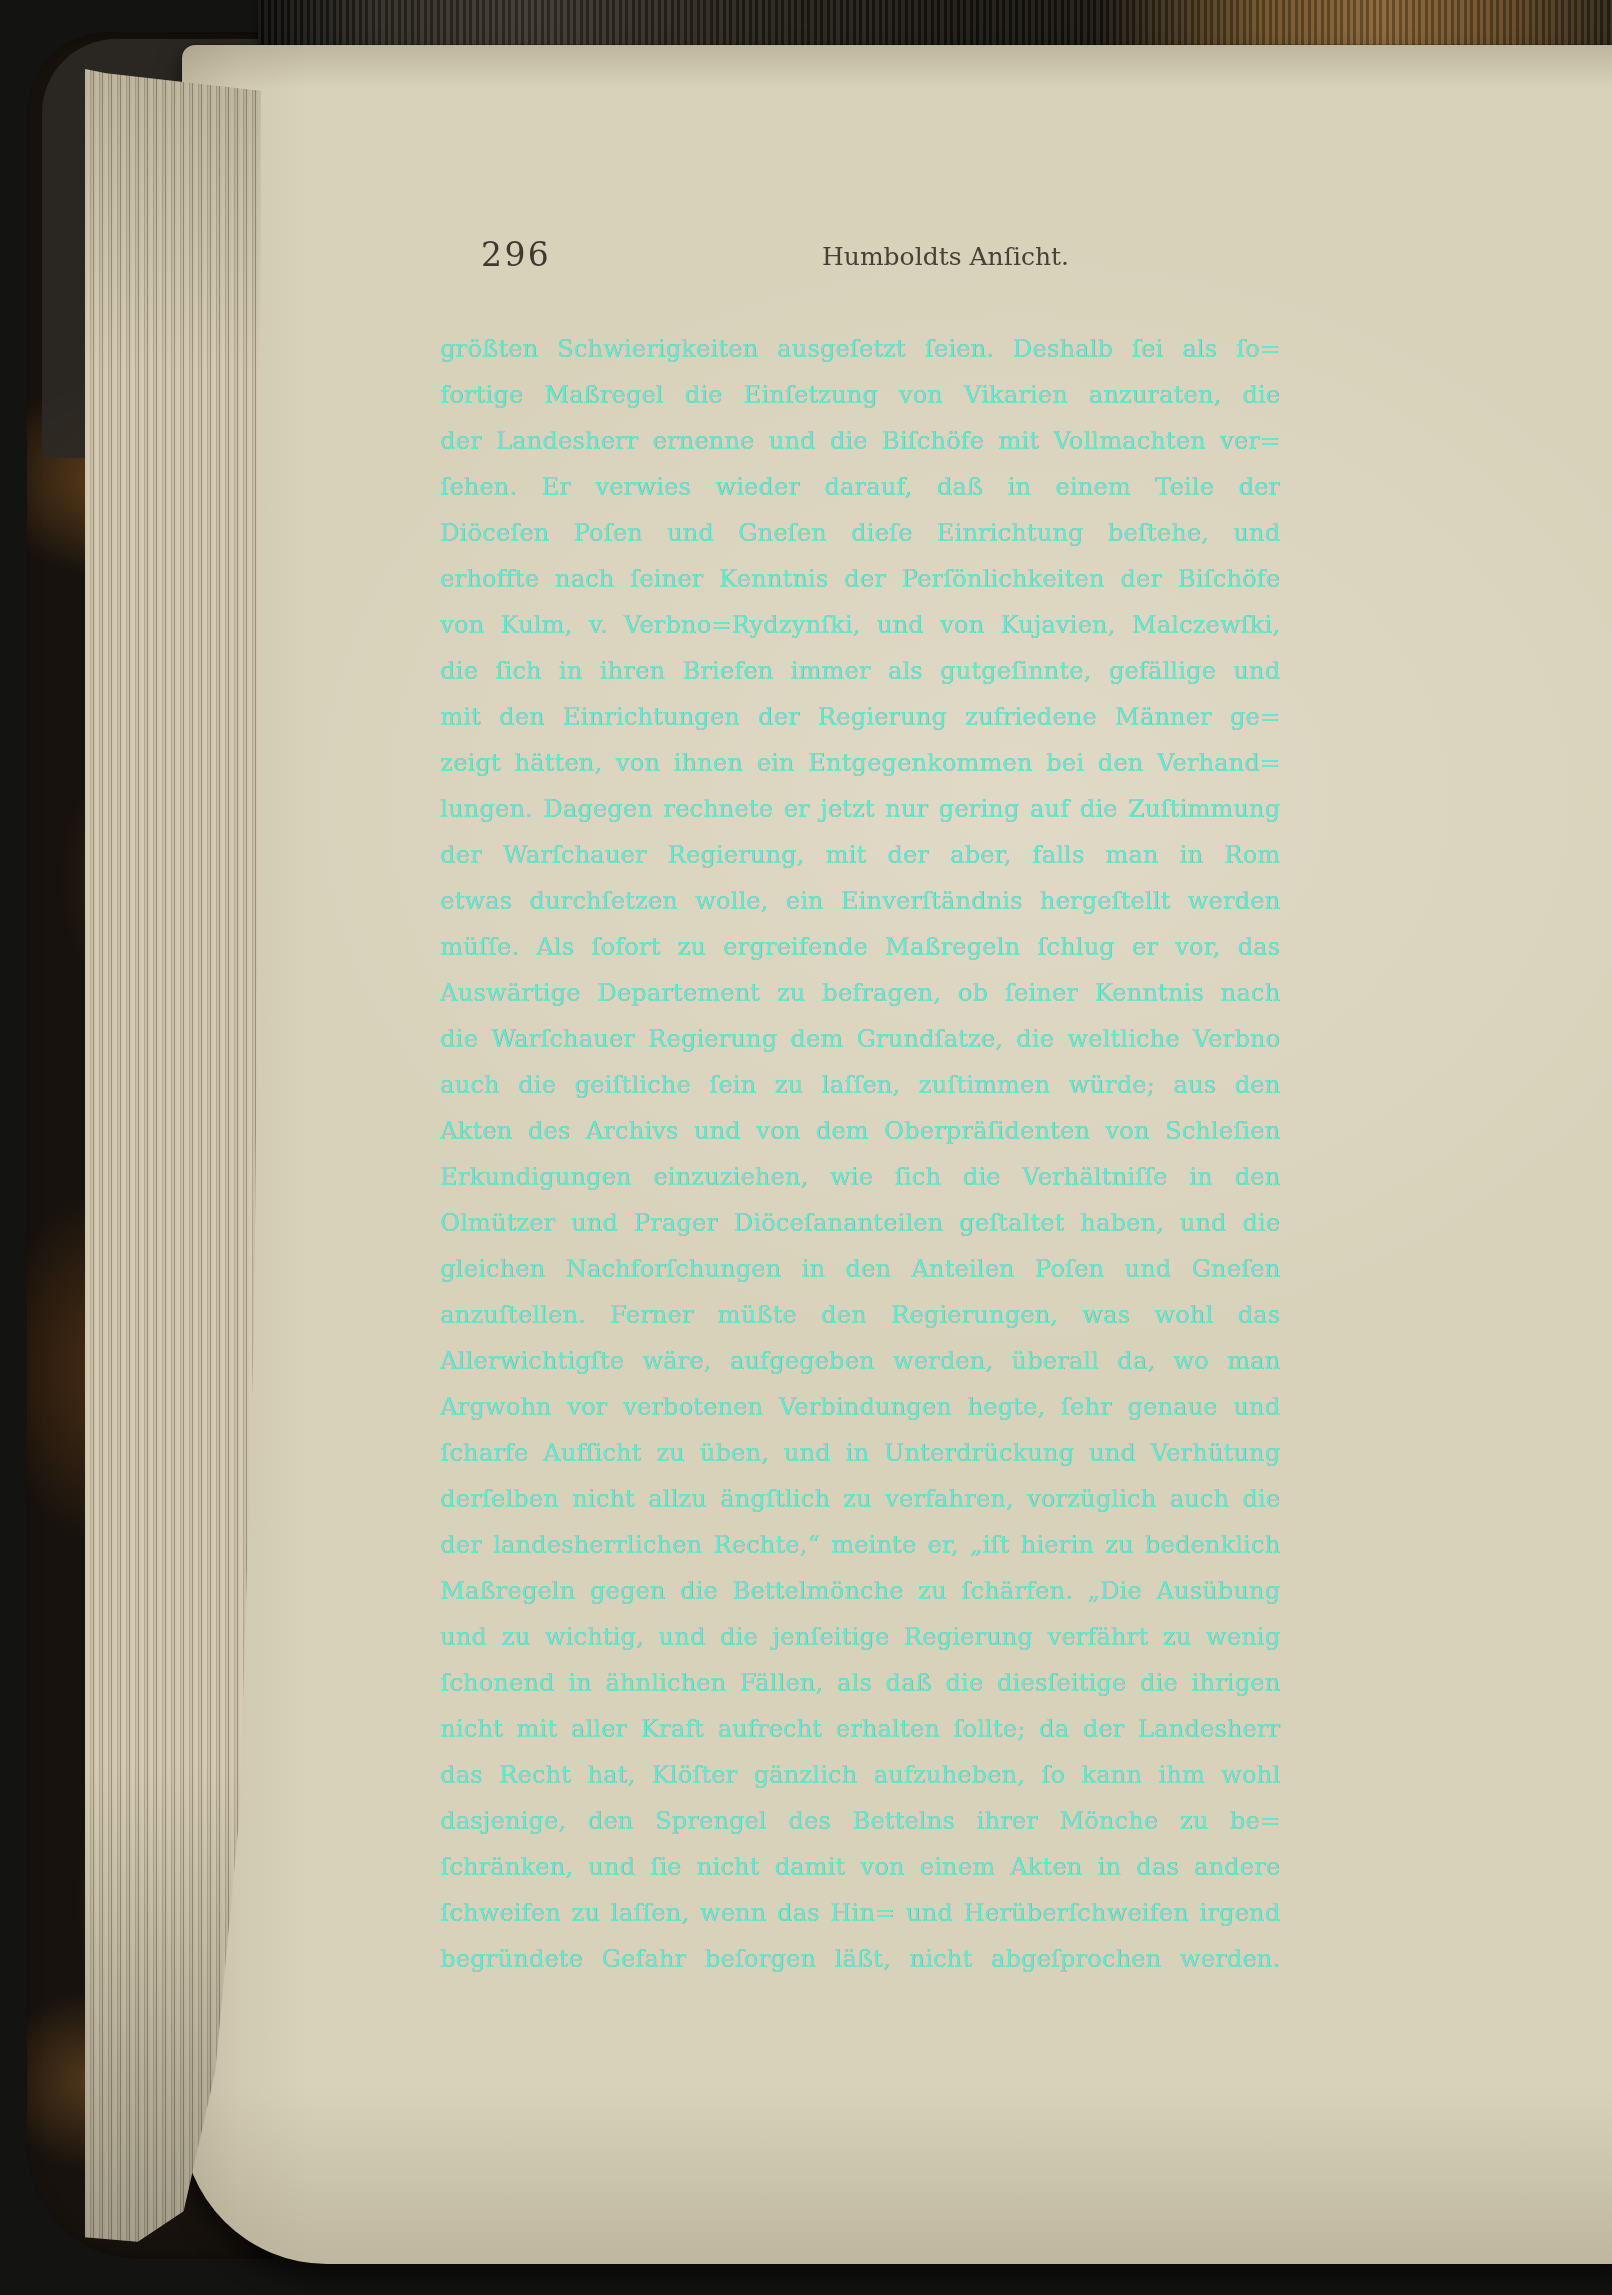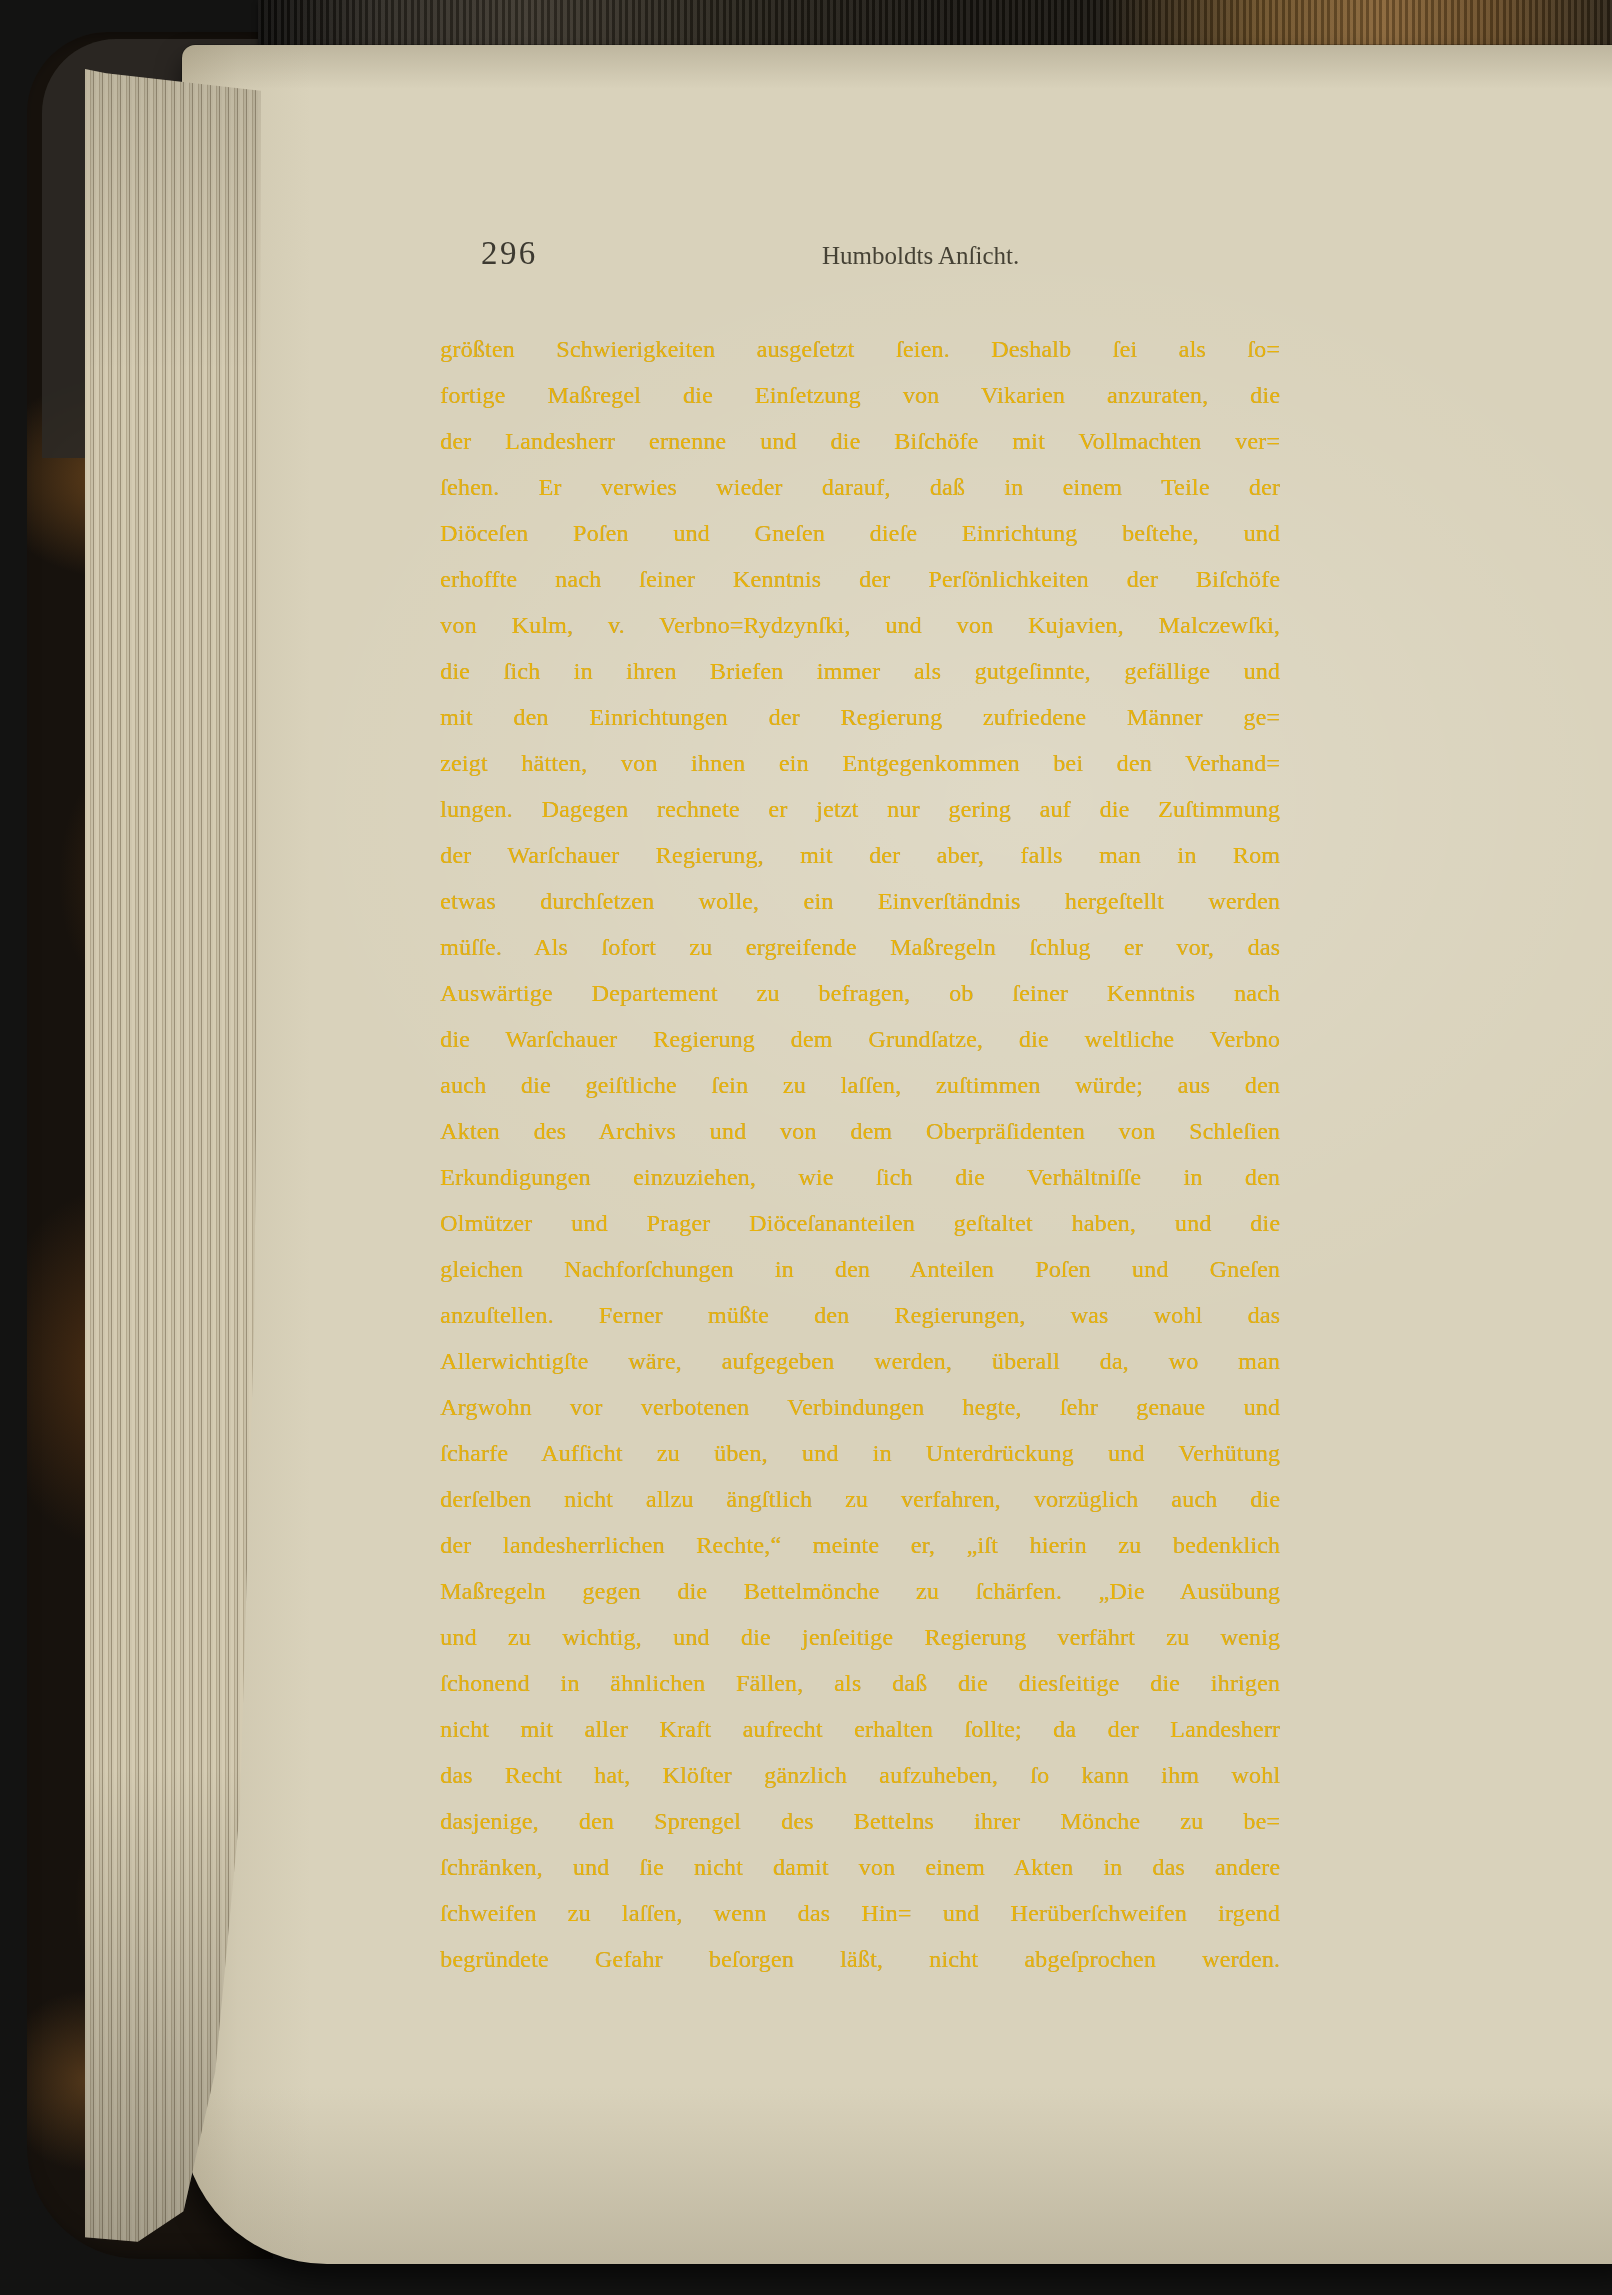--- a/index.html
+++ b/index.html
@@ -81,32 +81,32 @@
       linear-gradient(180deg, rgba(0,0,0,0.10), rgba(0,0,0,0) 14%, rgba(0,0,0,0) 78%, rgba(0,0,0,0.22)),
       repeating-linear-gradient(90deg,
         #cfc6ad 0 1.6px, #a89d84 1.6px 2.4px,
         #d4cbb2 2.4px 4.8px, #b2a78d 4.8px 5.6px,
         #c8bfa6 5.6px 8px, #9b9078 8px 9px);
     clip-path: polygon(0 0, 12% 0.2%, 100% 1%, 99% 34%, 96% 58%, 88% 80%, 74% 92%, 56% 98.4%, 30% 99.8%, 0 99.6%);
     box-shadow: -4.8px 0 11.3px rgba(0,0,0,0.4);
   }
 
   
-  .content { position: absolute; left: 0; top: 0; width: 1613px; height: 2295px; color: #454134; font-family: Liberation Serif, serif; }
+  .content { position: absolute; left: 0; top: 0; width: 1613px; height: 2295px; color: #454134; }
   .page-number {
     position: absolute; left: 481px; top: 235px;
     font-size: 33px; letter-spacing: 2.4px; color: #3d3a31;
   }
   .running-header {
     position: absolute; left: 822px; top: 242px; width: 274px;
     text-align: left; font-size: 25px; color: #464235;
   }
   .body-text {
     position: absolute; left: 440px; top: 326px; width: 840px;
-    font-size: 24px; color: #eab308;
+    font-size: 24px; color: #5eead4;
     text-shadow: 0.3px 0.3px 0.6px rgba(72,66,50,0.45);
   }
   .line {
     height: 46px; line-height: 46px;
     text-align: justify; text-align-last: justify;
     white-space: nowrap;
     letter-spacing: 0.2px;
   }
 </style>
 </head>

